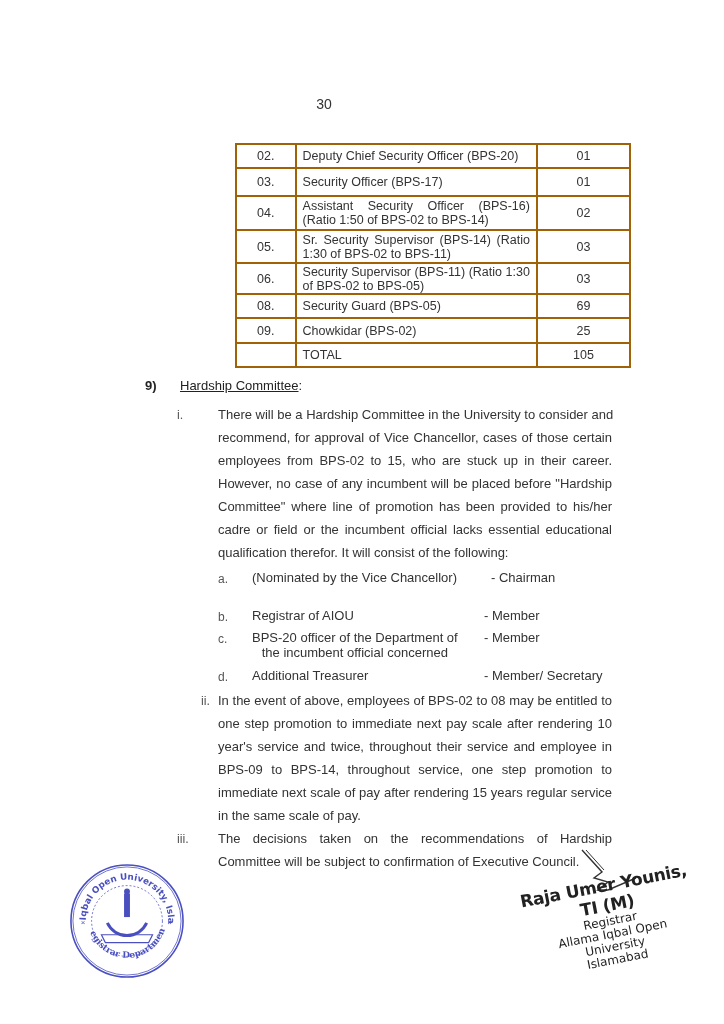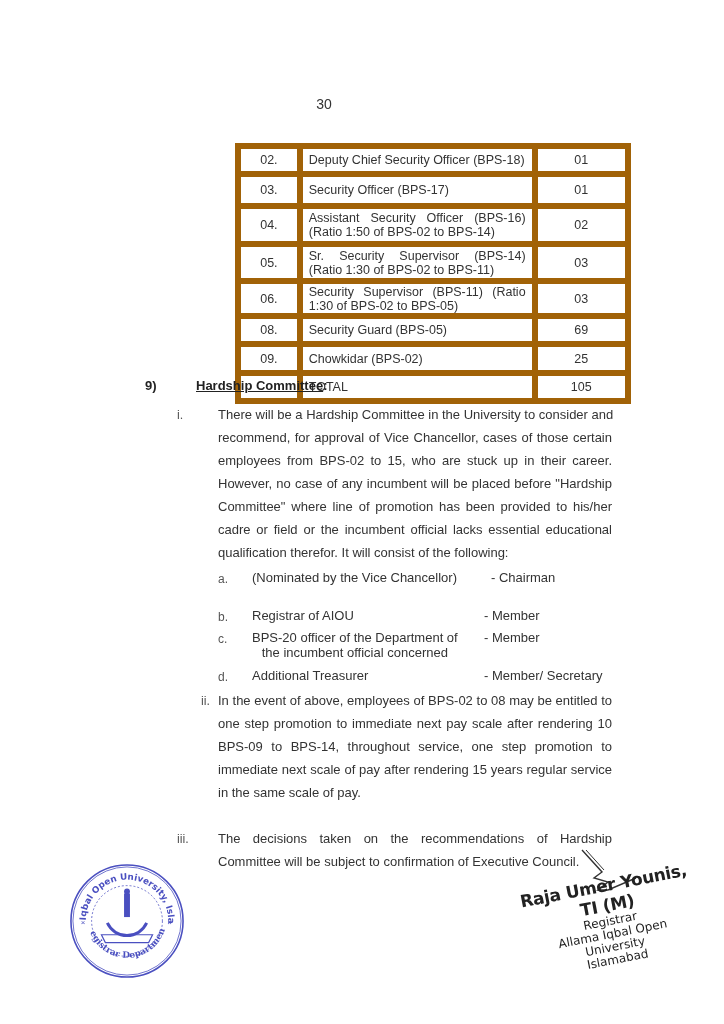--- a/index.html
+++ b/index.html
@@ -1,30 +1,30 @@
 <!DOCTYPE html>
 <html><head>
 <meta charset="utf-8">
 <style>
   html, body { margin:0; padding:0; background:#ffffff; }
   body { width:724px; height:1024px; position:relative; overflow:hidden;
          font-family:"Liberation Sans", sans-serif; color:#2a2a2a; }
   .page-num { position:absolute; left:0; width:648px; top:96px; text-align:center; font-size:14px; color:#333; }
   table.posts { position:absolute; left:235px; top:143px; width:396px; border-collapse:collapse; font-size:12.5px; color:#333; }
-  table.posts td { border:6px solid #a16207; padding:0 6px; vertical-align:middle; line-height:14px; }
+  table.posts td { border:2px solid #a16207; padding:0 6px; vertical-align:middle; line-height:14px; }
   table.posts td.sn { width:46px; text-align:center; }
   table.posts td.desc { width:230px; text-align:justify; text-align-last:left; }
   table.posts td.num { width:80px; text-align:center; }
   table.posts td.tot-label { text-align:right; }
   .r1 td { height:22px; } .r2 td { height:26px;margin-top:12px; } .r3 td { height:32px; }
   .r4 td { height:31px; } .r5 td { height:29px; } .r6 td { height:22px; }
   .r7 td { height:23px; } .r8 td { height:22px; }
 
   .sec-num { position:absolute; left:145px; top:378px; font-weight:bold; font-size:13px; color:#222; }
-  .sec-title { position:absolute; left:196px; top:378px; font-weight:bold; font-size:13px; color:#222; }
+  .sec-title { position:absolute; left:180px; top:378px; font-weight:normal; font-size:13px; color:#222; }
   .sec-title span.u { text-decoration:underline; }
 
   .roman { position:absolute; left:177px; font-size:12.5px; color:#555; }
   .para { position:absolute; left:218px; width:394px; font-size:13px; line-height:23px; text-align:justify; color:#333; }
   .para .ln { display:block; text-align:justify; text-align-last:justify; white-space:nowrap; }
   .para .ln.last { text-align-last:left; }
 
   .mem-letter { position:absolute; left:218px; font-size:12px; color:#555; }
   .mem-desc { position:absolute; left:252px; font-size:13px; line-height:15px; color:#333; }
   .mem-role { position:absolute; left:484px; font-size:13px; color:#333; }
@@ -37,21 +37,21 @@
 </style>
 </head>
 <body>
 
 <div class="page-num">30</div>
 
 <table class="posts">
   <tbody>
       <tr class="r1">
     <td class="sn">02.</td>
-    <td class="desc">Deputy Chief Security Officer (BPS-18)</td>
+    <td class="desc">Deputy Chief Security Officer (BPS-20)</td>
     <td class="num">01</td>
   </tr>
   <tr class="r2">
     <td class="sn">03.</td>
     <td class="desc">Security Officer (BPS-17)</td>
     <td class="num">01</td>
   </tr>
   <tr class="r3">
     <td class="sn">04.</td>
     <td class="desc">Assistant Security Officer (BPS-16) (Ratio 1:50 of BPS-02 to BPS-14)</td>
@@ -121,20 +121,21 @@
 <div class="mem-letter" style="top:670px;">d.</div>
 <div class="mem-desc" style="top:668px;">
   <div>Additional Treasurer</div>
 </div>
 <div class="mem-role" style="top:668px;">- Member/ Secretary</div>
 
 <div class="roman" style="top:694px;padding-left:24px;">ii.</div>
 <div class="para" style="top:689px;">
   <span class="ln">In the event of above, employees of BPS-02 to 08 may be entitled to</span>
   <span class="ln">one step promotion to immediate next pay scale after rendering 10</span>
+  <span class="ln">year's service and twice, throughout their service and employee in</span>
   <span class="ln">BPS-09 to BPS-14, throughout service, one step promotion to</span>
   <span class="ln">immediate next scale of pay after rendering 15 years regular service</span>
   <span class="ln last">in the same scale of pay.</span>
 </div>
 
 <div class="roman" style="top:832px;">iii.</div>
 <div class="para" style="top:827px;">
   <span class="ln">The decisions taken on the recommendations of Hardship</span>
   <span class="ln last">Committee will be subject to confirmation of Executive Council.</span>
 </div>

